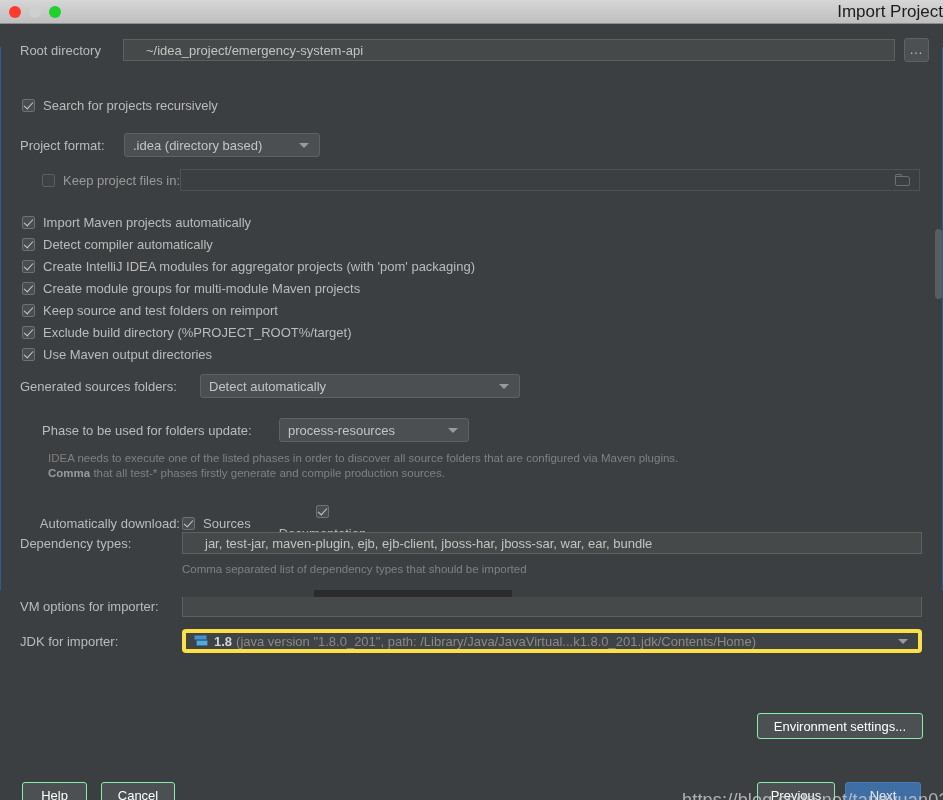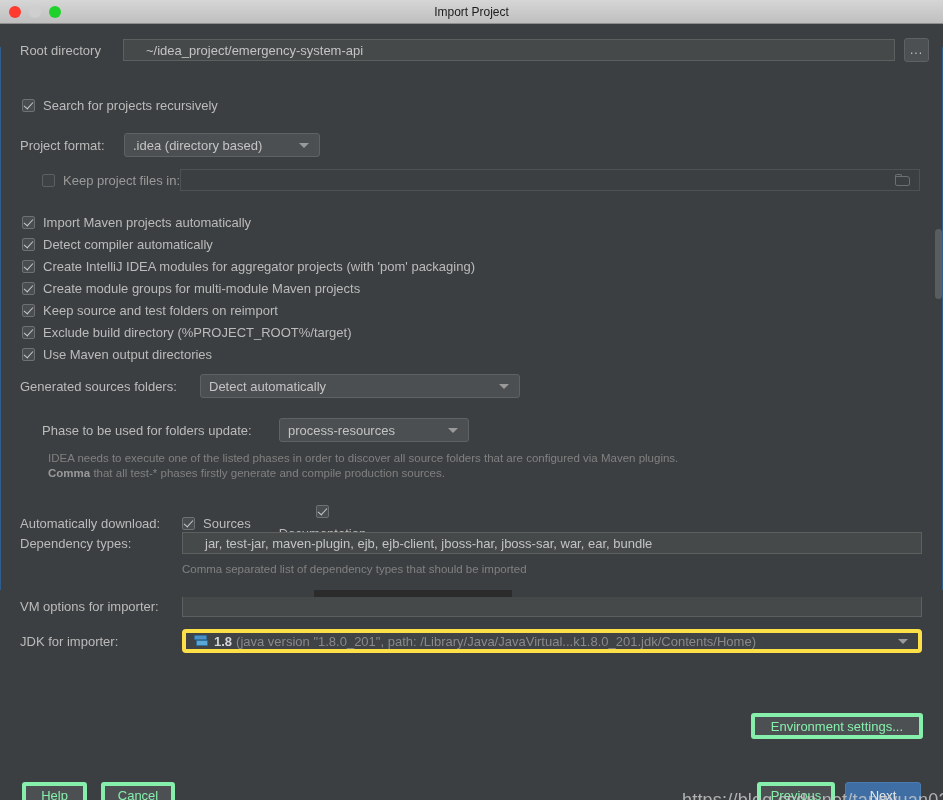--- a/index.html
+++ b/index.html
@@ -42,22 +42,22 @@
     height: 12px;
     border-radius: 50%;
   }
   .light.red    { background: #ff3b30; }
   .light.yellow { background: #cfcfcf; }
   .light.green  { background: #1fd22b; }
   .title-text {
     position: absolute;
     left: 0;
     right: 0;
-    text-align: center;
-    font-size: 12px;
+    text-align: right;
+    font-size: 17px;
     color: #1c1c1c;
     pointer-events: none;
   }
 
   
   .dialog-body {
     position: relative;
     height: 573px;
     background: #3c3f41;
     padding: 0;
@@ -164,23 +164,23 @@
   }
   .combo.focused {
     border: 4px solid #fde047;
     background: #3f4345;
     border-radius: 4px;
   }
 
   
   .btn {
     background: #4c5052;
-    border: 4px solid #86efac;
+    border: 1px solid #86efac;
     border-radius: 3px;
-    color: #86efac;
+    color: #ffffff;
     font-size: 13px;
     height: 26px;
     padding: 0 16px;
     display: inline-flex;
     align-items: center;
     justify-content: center;
     box-sizing: border-box;
     white-space: nowrap;
   }
   .btn.primary {
@@ -386,21 +386,21 @@
         <span class="caret"></span>
       </div>
     </div>
 
     <div class="abs hint" style="left:48px; top:427px; width:860px;">
       <div>IDEA needs to execute one of the listed phases in order to discover all source folders that are configured via Maven plugins.</div>
       <div><b>Comma</b><span> that all test-* phases firstly generate and compile production sources.</span></div>
     </div>
 
     <div class="abs row" style="left:0; top:481px;">
-      <div class="label" style="width:160px;">Automatically download:</div>
+      <div class="label" style="width:160px;text-align:right;">Automatically download:</div>
       <div class="cb-row" style="margin-left:2px;">
         <div class="cbox checked"></div>
         <div class="label">Sources</div>
       </div>
       <div class="cb-row" style="margin-left:28px;flex-direction:column;">
         <div class="cbox checked"></div>
         <div class="label">Documentation</div>
       </div>
     </div>
 

